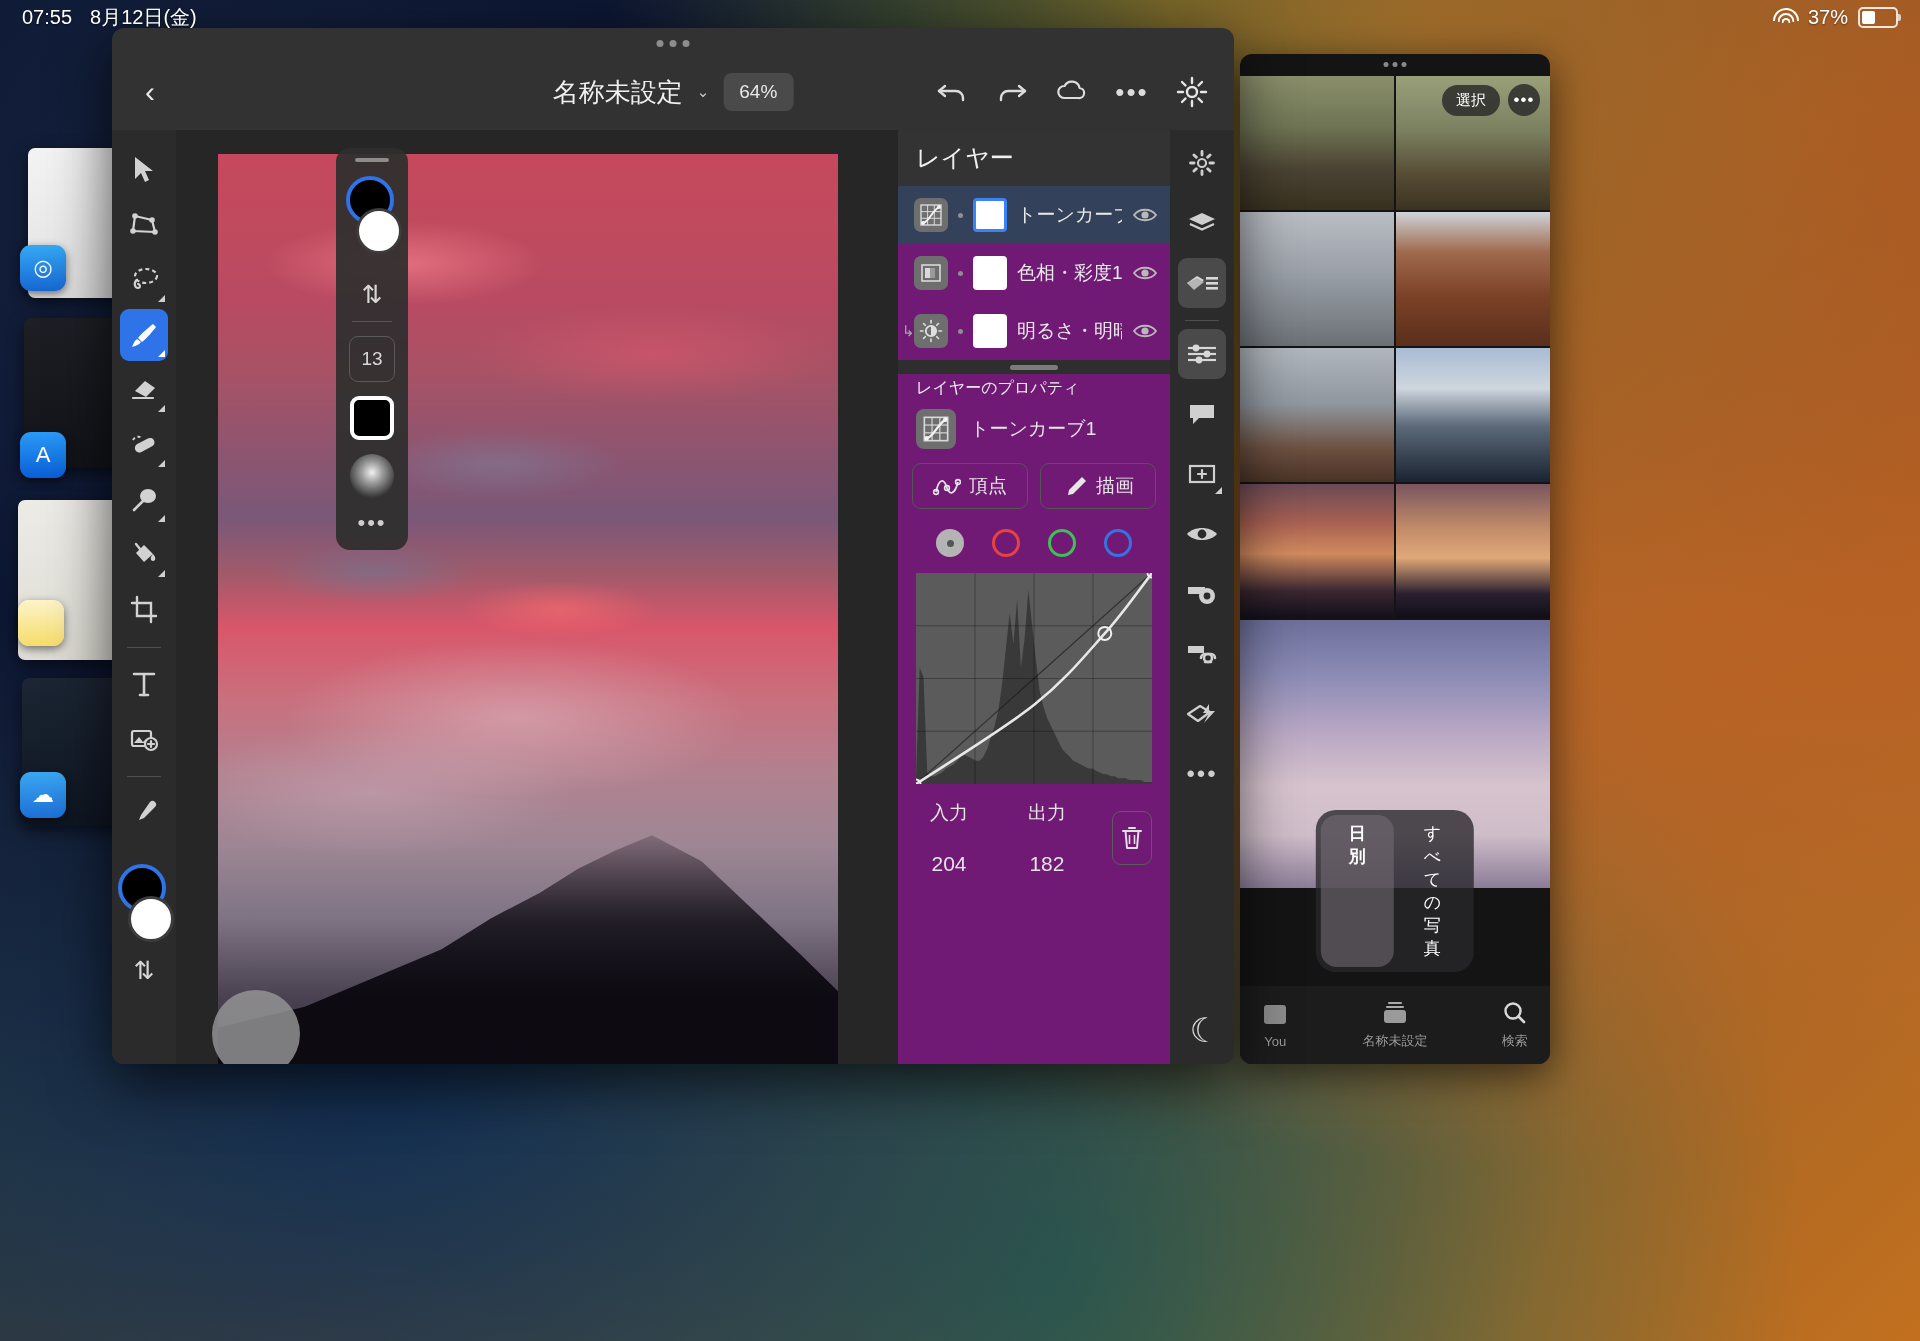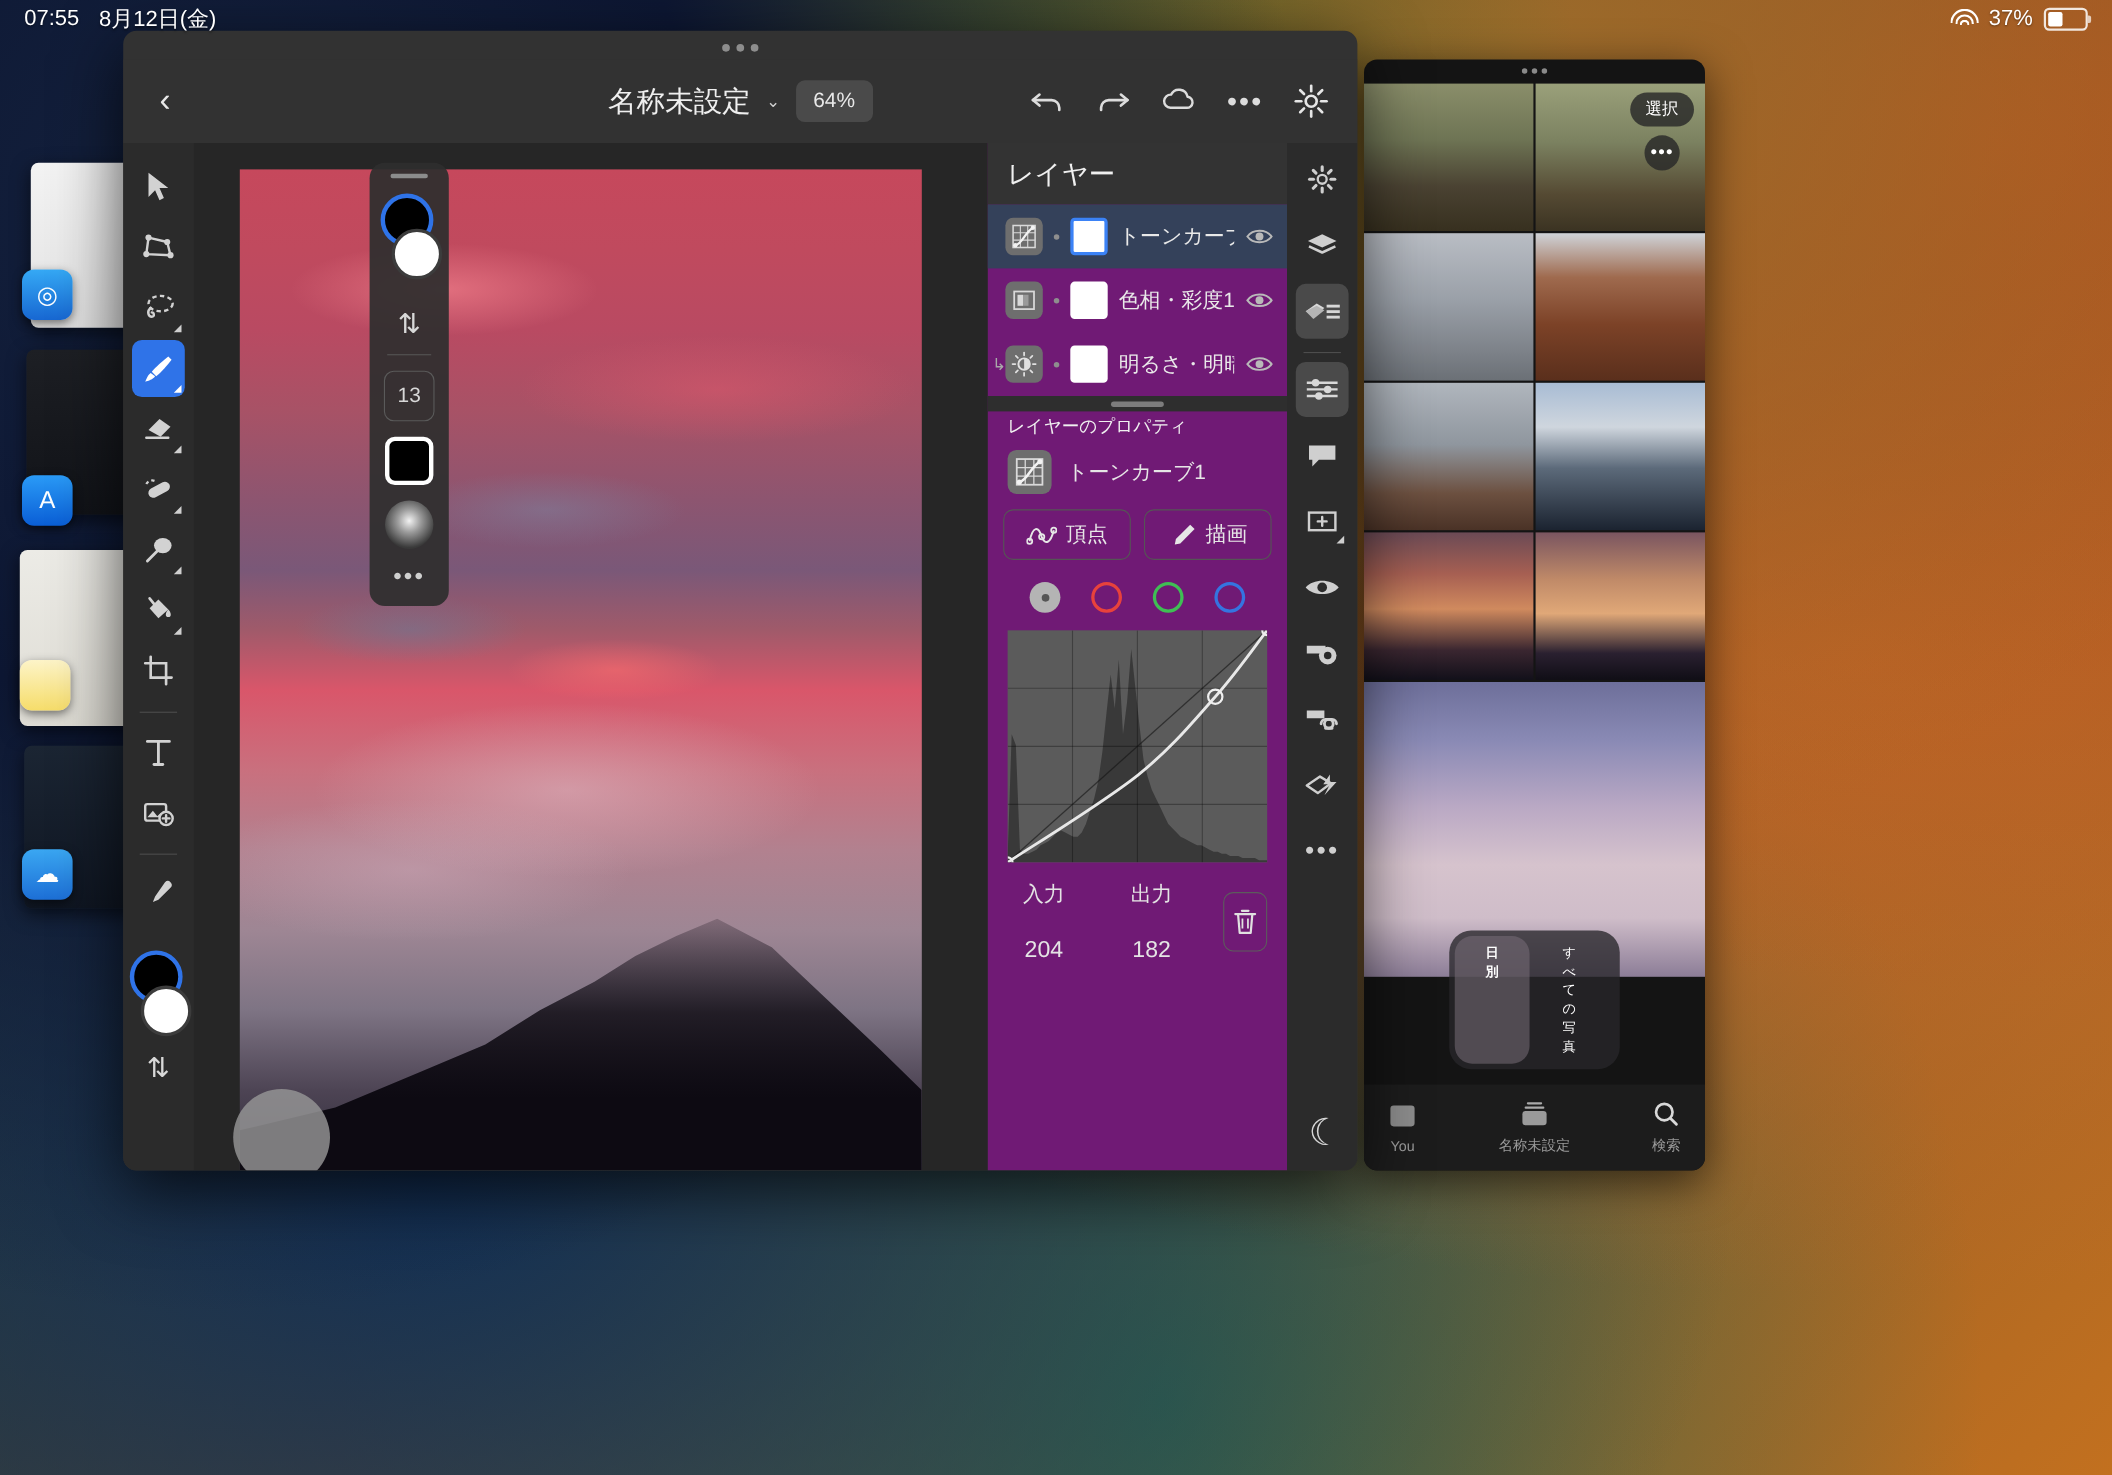--- a/index.html
+++ b/index.html
@@ -52,27 +52,27 @@
     background:#141414;border-radius:12px;overflow:hidden;
     box-shadow:0 10px 40px rgba(0,0,0,.6);z-index:20;
   }
   #photos .ph-grab{position:absolute;left:50%;top:8px;transform:translateX(-50%);
      display:flex;gap:4px;}
   #photos .ph-grab b{width:5px;height:5px;border-radius:50%;background:#8a8a8a;display:block;}
   .ph-grid{position:absolute;top:22px;left:0;right:0;bottom:0;display:grid;
      grid-template-columns:1fr 1fr;grid-auto-rows:134px;gap:2px;}
   .ph-cell{overflow:hidden;position:relative;}
   .ph-wide{grid-column:1 / span 2;}
-  .ph-topbtns{position:absolute;right:10px;top:30px;display:flex;gap:8px;align-items:center;z-index:5;flex-direction:column;}
+  .ph-topbtns{position:absolute;right:10px;top:30px;display:flex;gap:8px;align-items:center;z-index:5;}
   .ph-pill{background:rgba(40,40,40,.82);color:#fff;font-size:15px;border-radius:16px;padding:6px 14px;}
   .ph-dots{width:32px;height:32px;border-radius:50%;background:rgba(40,40,40,.82);
       color:#fff;display:flex;align-items:center;justify-content:center;font-size:17px;letter-spacing:1px;}
   .ph-seg{position:absolute;left:50%;transform:translateX(-50%);bottom:92px;z-index:6;
       background:rgba(40,38,42,.78);border-radius:20px;padding:5px;display:flex;gap:2px;}
-  .ph-seg div{font-size:12px;color:#fff;padding:7px 28px;border-radius:16px;}
+  .ph-seg div{font-size:17px;color:#fff;padding:7px 28px;border-radius:16px;}
   .ph-seg div.on{background:rgba(120,110,120,.55);font-weight:bold;}
   .ph-tabbar{position:absolute;left:0;right:0;bottom:0;height:78px;background:#1c1c1c;
       display:flex;align-items:center;justify-content:space-around;color:#9a9a9a;font-size:13px;gap:32px;}
   .ph-tab{display:flex;flex-direction:column;align-items:center;gap:6px;}
 
   
   #psw{
     position:absolute;left:112px;top:28px;width:1122px;height:1036px;
     background:#323232;border-radius:12px;overflow:hidden;z-index:30;
     box-shadow:0 18px 60px rgba(0,0,0,.7);

